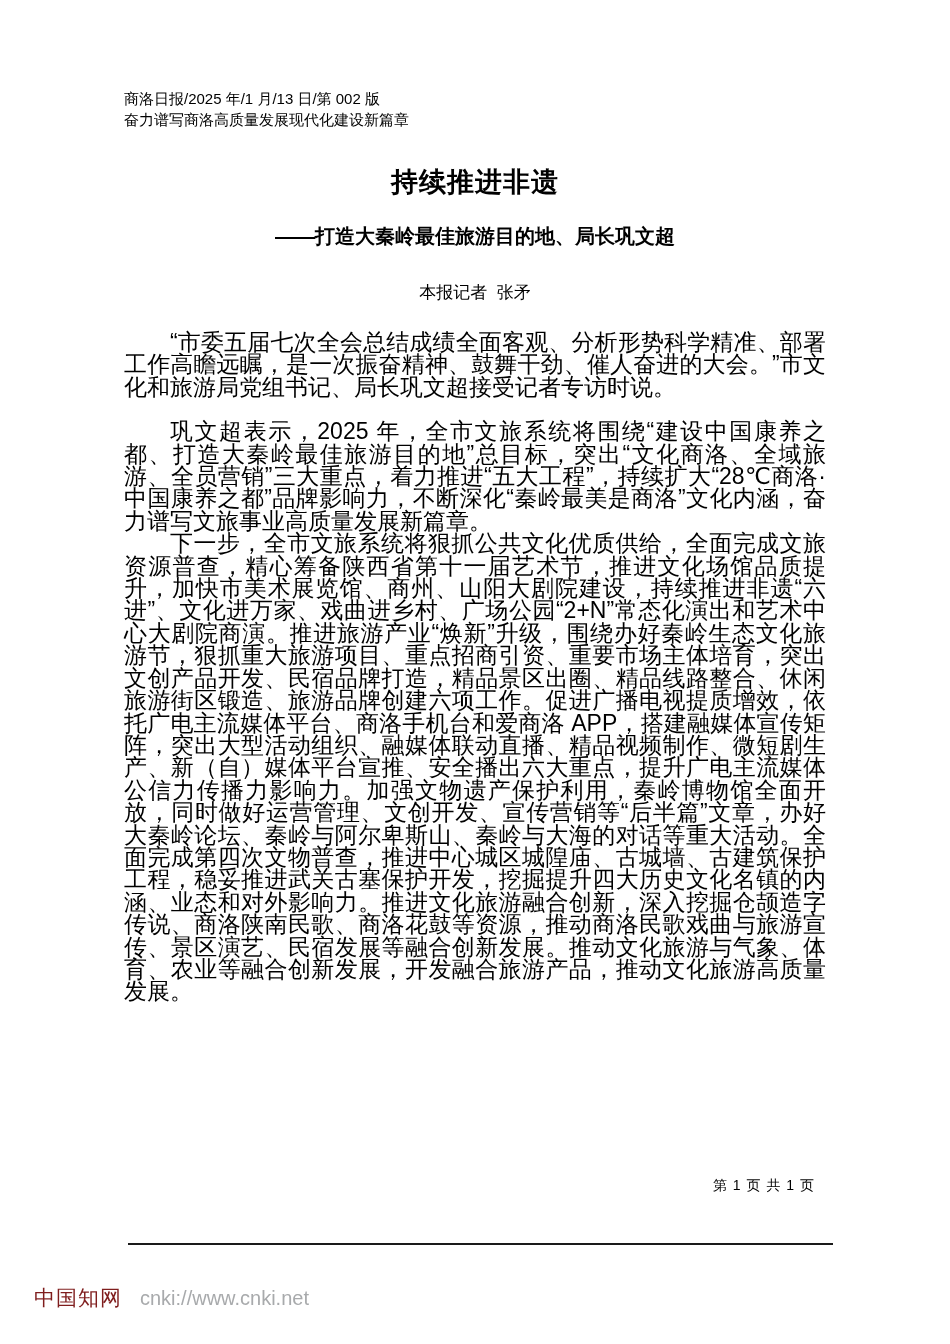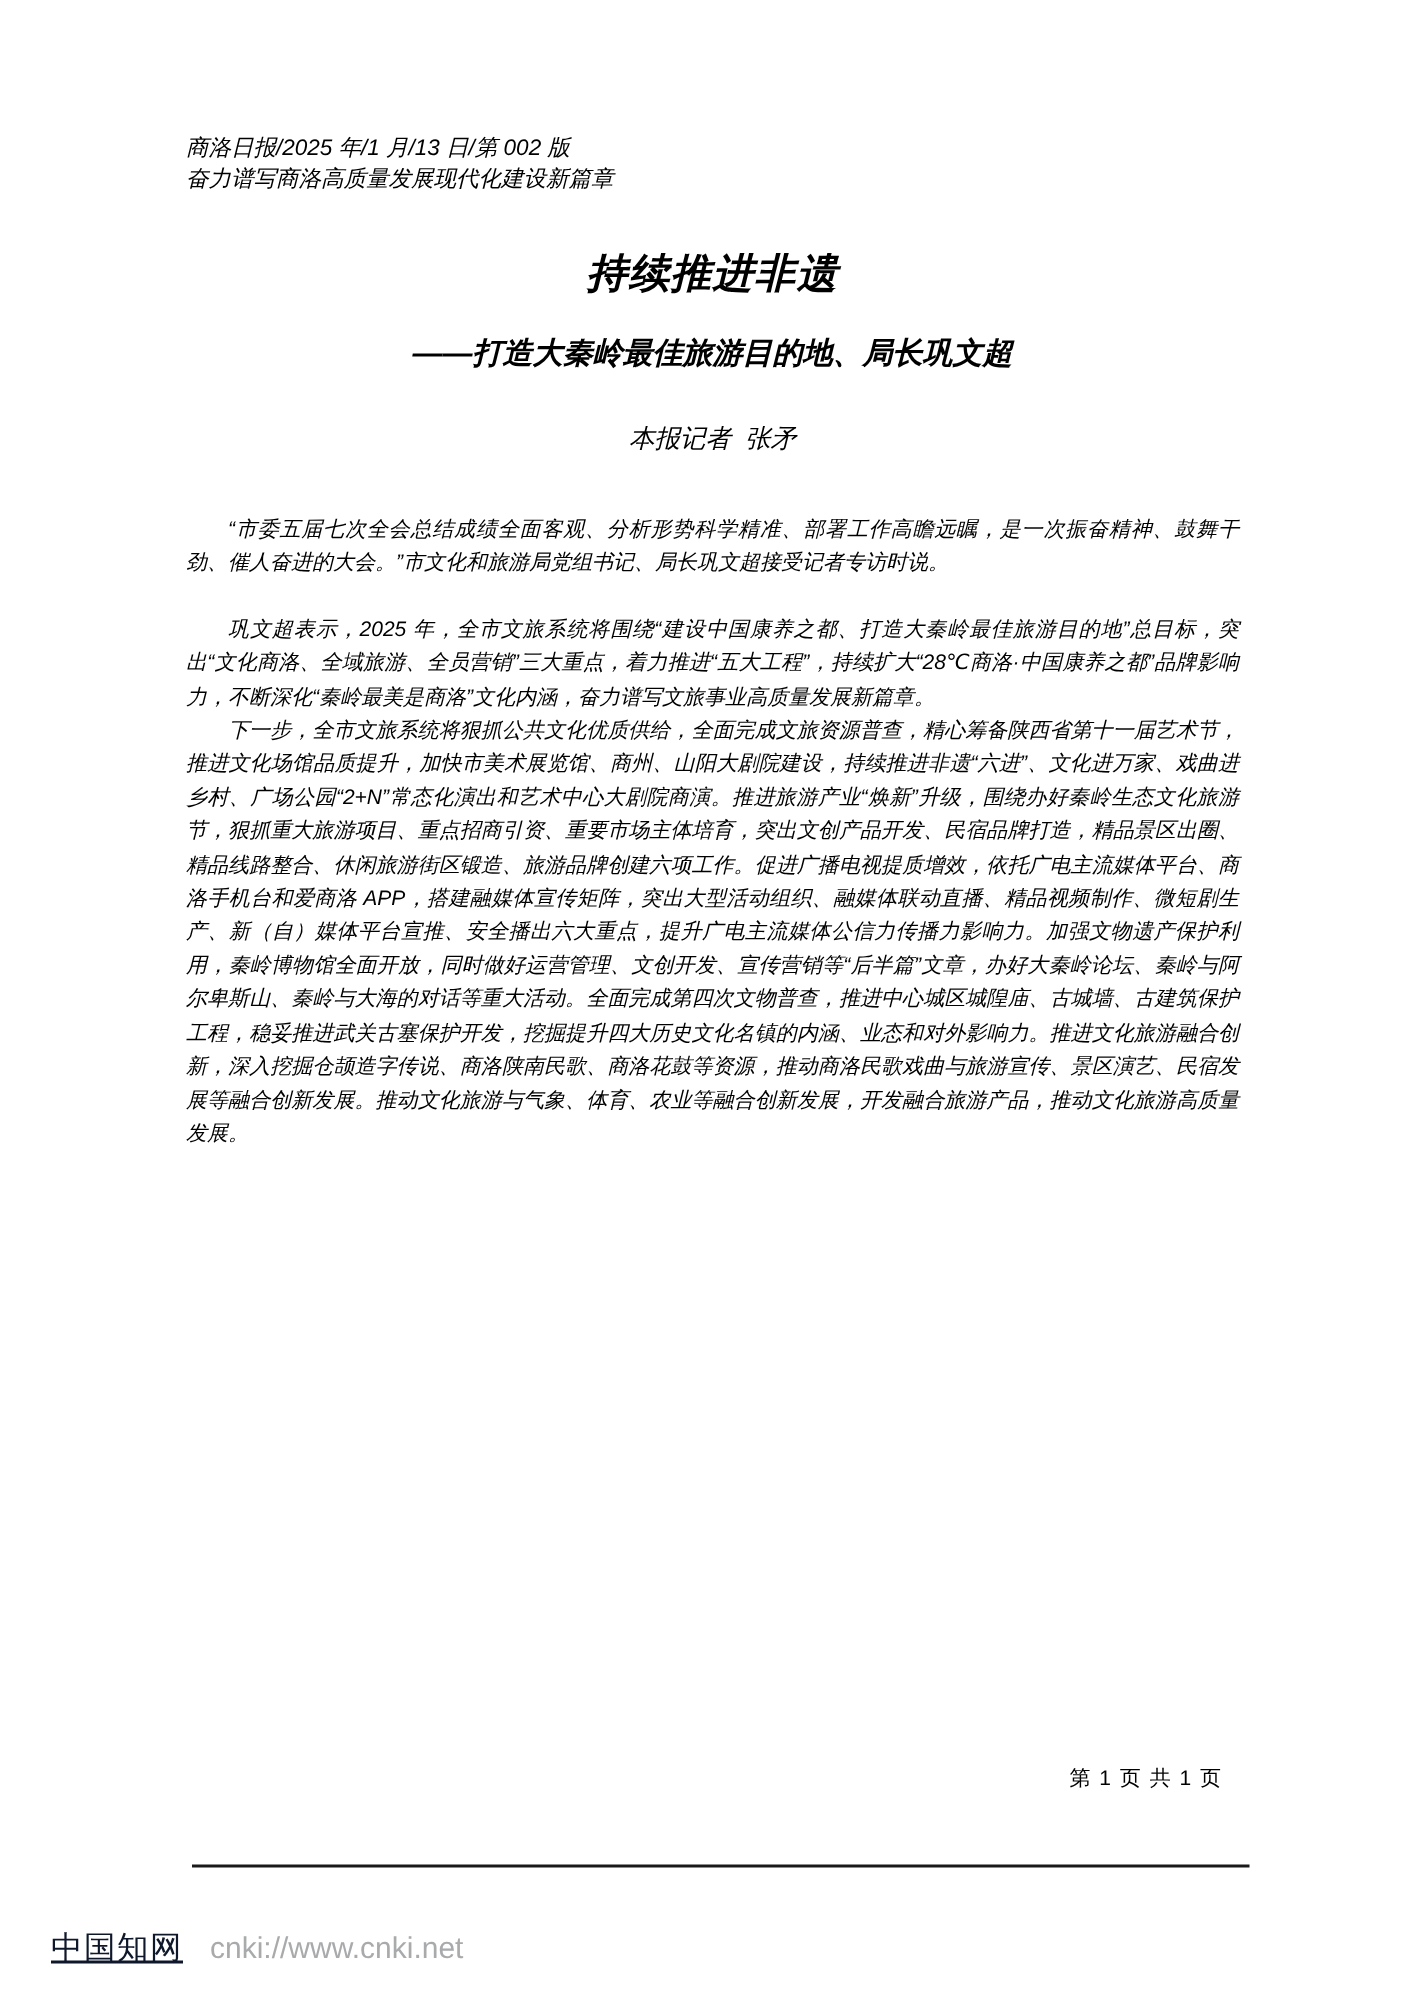--- a/index.html
+++ b/index.html
@@ -11,21 +11,20 @@
   .page {
     position: relative;
     width: 950px;
     height: 1344px;
     margin: 0 auto;
     background: #ffffff;
     overflow: hidden;
   }
   .content {
     padding: 88px 124px 0 124px;
-    font-style: italic;
   }
   .doc-header {
     font-size: 15px;
     line-height: 21px;
     text-align: left;
   }
   .article-title {
     margin-top: 37px;
     font-size: 27px;
     line-height: 31px;
@@ -42,22 +41,22 @@
   }
   .article-byline {
     margin-top: 32px;
     font-size: 17px;
     line-height: 24px;
     font-weight: normal;
     text-align: center;
     white-space: pre-wrap;
   }
   .article-body {
-    margin-top: 36px;
-    font-size: 14px;
+    margin-top: 26px;
+    font-size: 23px;
     line-height: 22.4px;
     text-align: justify;
     text-justify: inter-ideograph;
   }
   .article-body p {
     text-indent: 2em;
     margin: 0;
   }
   .article-body p.para-gap {
     margin-top: 22px;
@@ -80,23 +79,22 @@
   }
   .watermark {
     position: absolute;
     left: 34px;
     top: 1284px;
     display: flex;
     align-items: baseline;
   }
   .watermark-brand {
     font-size: 21px;
-    color: #0f172a;
+    color: #7f1d1d;
     letter-spacing: 1px;
-    text-decoration: underline;
   }
   .watermark-url {
     margin-left: 18px;
     font-size: 20px;
     color: #a8aaac;
   }
 </style>
 </head>
 <body>
 

